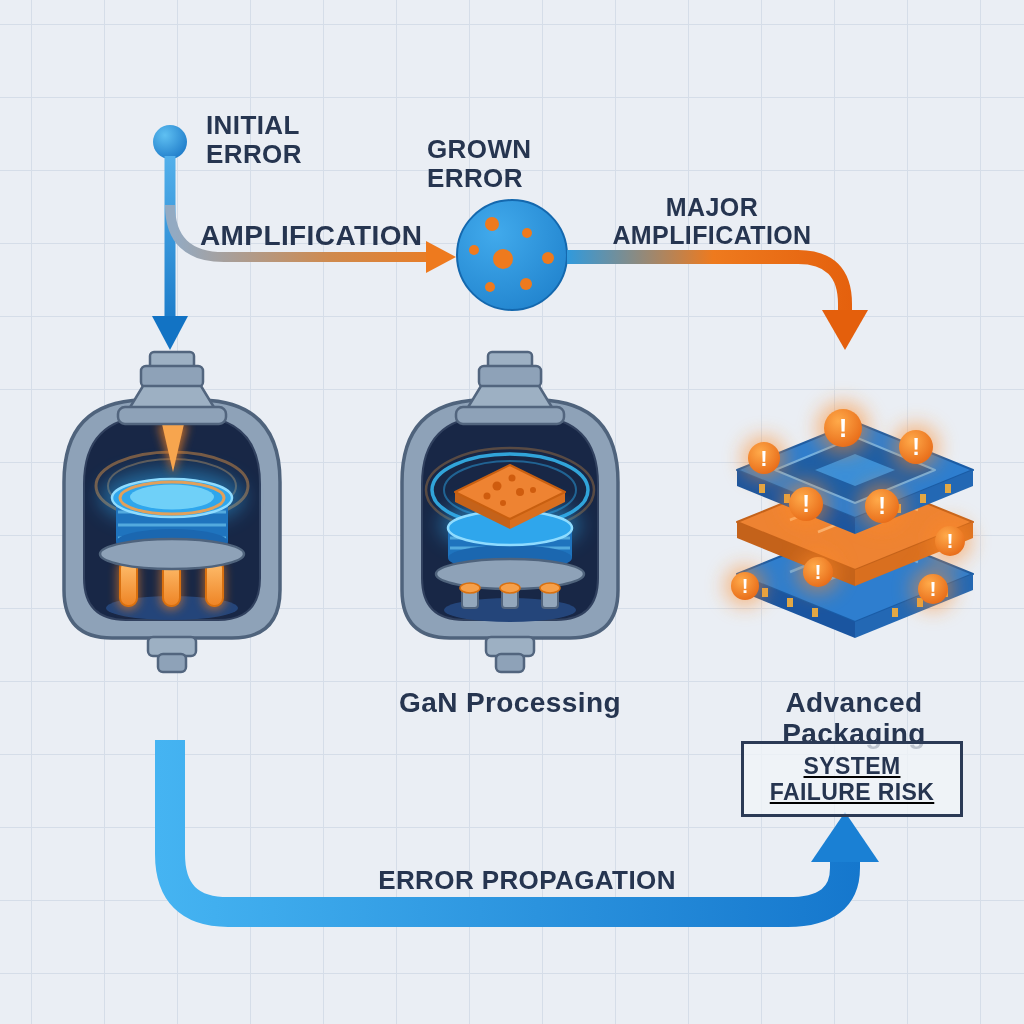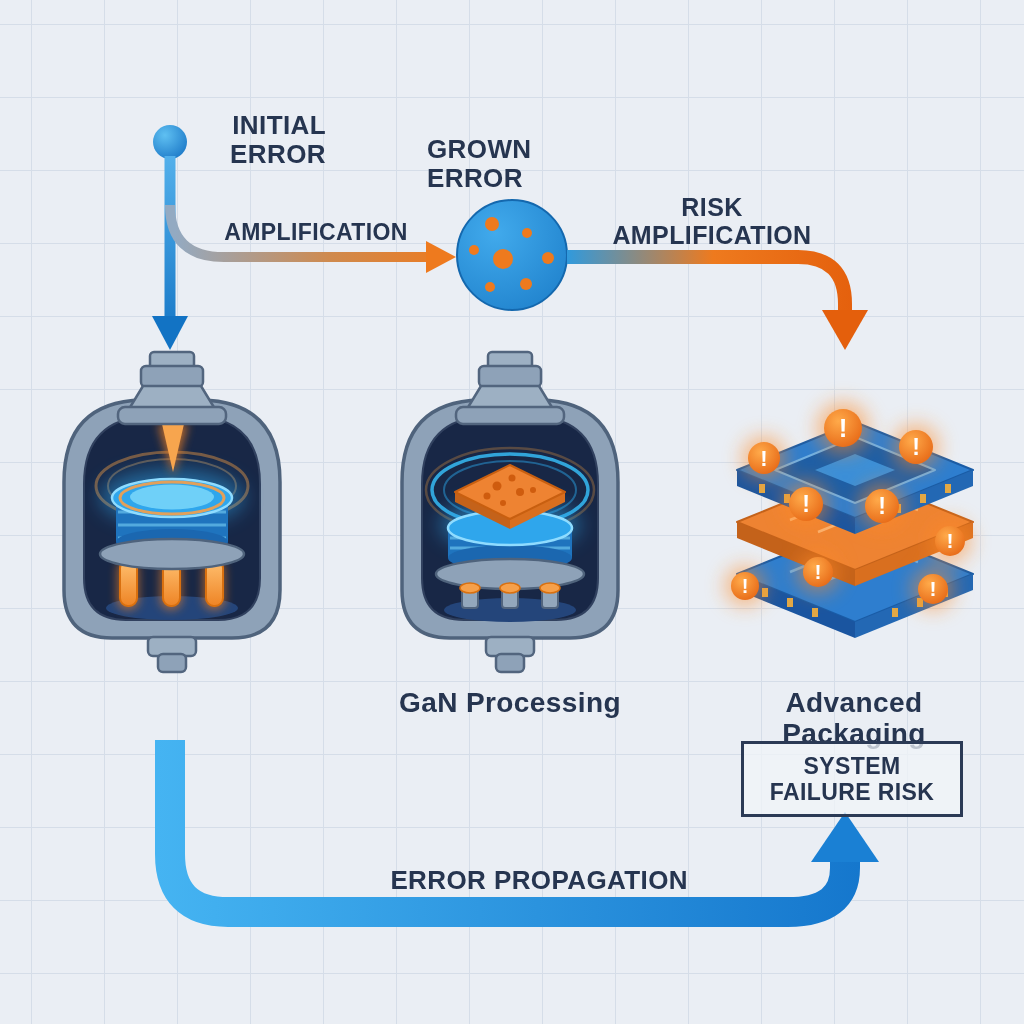--- a/index.html
+++ b/index.html
@@ -12,33 +12,33 @@
       linear-gradient(90deg, #d5dde8 1.5px, transparent 1.5px);
     background-size:73px 73px;
     background-position:31px 24px;
     font-family:"Liberation Sans", sans-serif;
   }
   svg.gfx { position:absolute; left:0; top:0; }
   .label {
     position:absolute; font-weight:bold; color:#263550;
     line-height:1.12; letter-spacing:.4px;
   }
-  #lbl-initial { left:206px; top:111px; width:120px; font-size:26px; text-align:right; }
-  #lbl-amp     { left:200px; top:220px; width:232px; font-size:23px; text-align:center; }
+  #lbl-initial { left:206px; top:111px; width:120px; font-size:26px; text-align:left; }
+  #lbl-amp     { left:200px; top:220px; width:232px; font-size:28px; }
   #lbl-grown   { left:427px; top:135px; width:170px; font-size:26px; }
   #lbl-major   { left:602px; top:193px; width:220px; font-size:25px; text-align:center; }
   #lbl-sic     { left:58px;  top:687px; width:228px; font-size:28px; text-align:center; }
   #lbl-gan     { left:394px; top:687px; width:232px; font-size:28px; text-align:center; }
   #lbl-adv     { left:716px; top:687px; width:276px; font-size:28px; text-align:center; }
-  #lbl-prop    { left:328px; top:866px; width:360px; font-size:26px; text-align:right; }
+  #lbl-prop    { left:347px; top:866px; width:360px; font-size:26px; text-align:center; }
   .riskbox {
     position:absolute; left:741px; top:741px; width:222px; height:76px;
     border:3px solid #2b3a55; background:rgba(240,244,248,0.75);
     display:flex; align-items:center; justify-content:center;
-    text-align:center; padding:0 16px;
+    text-align:center; padding:0 16px;text-decoration:underline;
   }
   .riskbox span { font-weight:bold; color:#263550; font-size:23px; line-height:1.15; letter-spacing:.4px; }
 </style>
 </head>
 <body>
 
 <div id="canvas">
 
   <svg class="gfx" width="1024" height="1024" viewBox="0 0 1024 1024">
     <defs>
@@ -272,21 +272,21 @@
           <circle cx="933" cy="589" r="15" fill="url(#gWarn)"></circle>
           <text x="933" y="596" font-size="21">!</text>
         </g>
       </g>
     </g>
   </svg>
 
   <div class="label" id="lbl-initial">INITIAL ERROR</div>
   <div class="label" id="lbl-amp">AMPLIFICATION</div>
   <div class="label" id="lbl-grown">GROWN ERROR</div>
-  <div class="label" id="lbl-major">RISK AMPLIFICATION</div>
+  <div class="label" id="lbl-major">MAJOR AMPLIFICATION</div>
   <div class="label" id="lbl-adv">Advanced Packaging</div>
   <div class="label" id="lbl-gan">GaN Processing</div>
   <div class="label" id="lbl-prop">ERROR PROPAGATION</div>
 
   <div class="riskbox">
     <span>SYSTEM FAILURE RISK</span>
   </div>
 
 </div>
 

